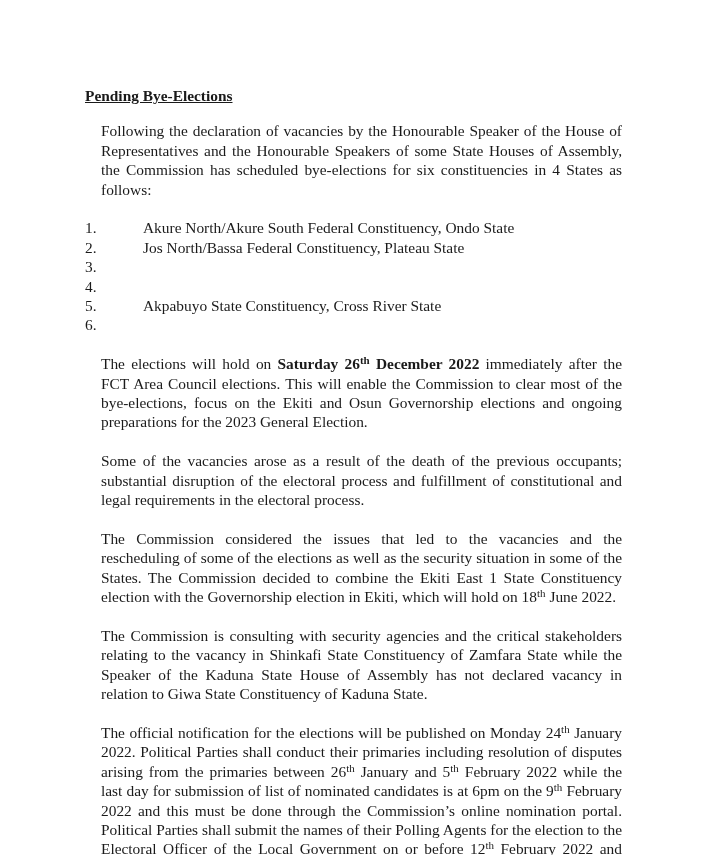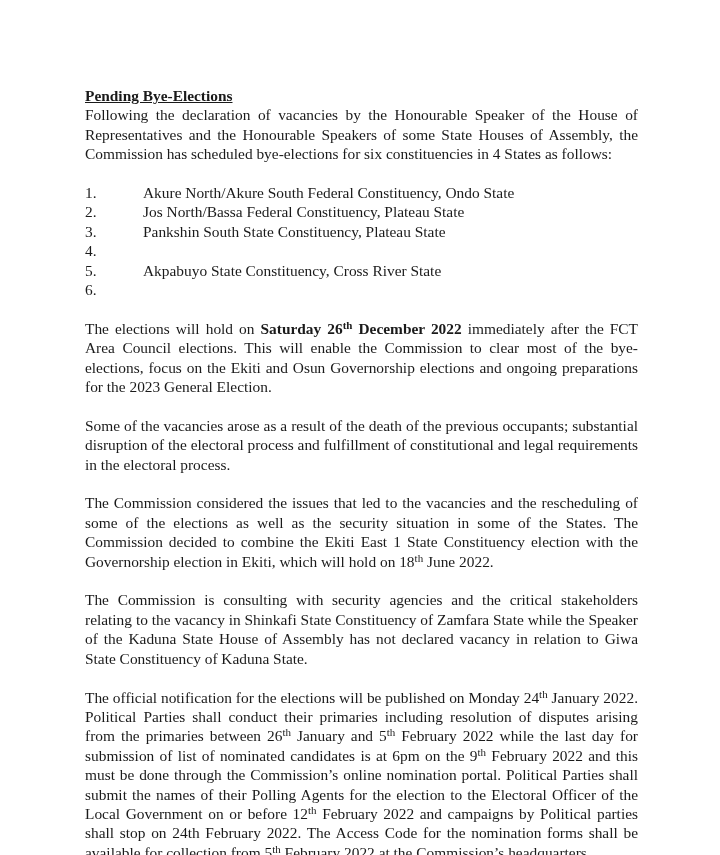--- a/index.html
+++ b/index.html
@@ -22,21 +22,21 @@
       left: 85px;
       top: 86px;
       width: 553px;
     }
     .heading {
       font-weight: bold;
       text-decoration: underline;
       margin: 0;
     }
     p {
-      margin: 0;
+      margin: 16px;
       text-align: justify;
     }
     .para {
       margin-top: 19.4px;
     }
     ol.list {
       list-style: none;
       margin: 19.4px 0 0 0;
       padding: 0;
     }
@@ -68,21 +68,20 @@
     <li>
       <span class="num">1.</span>
       <span>Akure North/Akure South Federal Constituency, Ondo State</span>
     </li>
     <li>
       <span class="num">2.</span>
       <span>Jos North/Bassa Federal Constituency, Plateau State</span>
     </li>
     <li>
       <span class="num">3.</span>
-      <span>Pankshin South State Constituency, Plateau State</span>
     </li>
     <li>
       <span class="num">4.</span>
     </li>
     <li>
       <span class="num">5.</span>
       <span>Akpabuyo State Constituency, Cross River State</span>
     </li>
     <li>
       <span class="num">6.</span>

